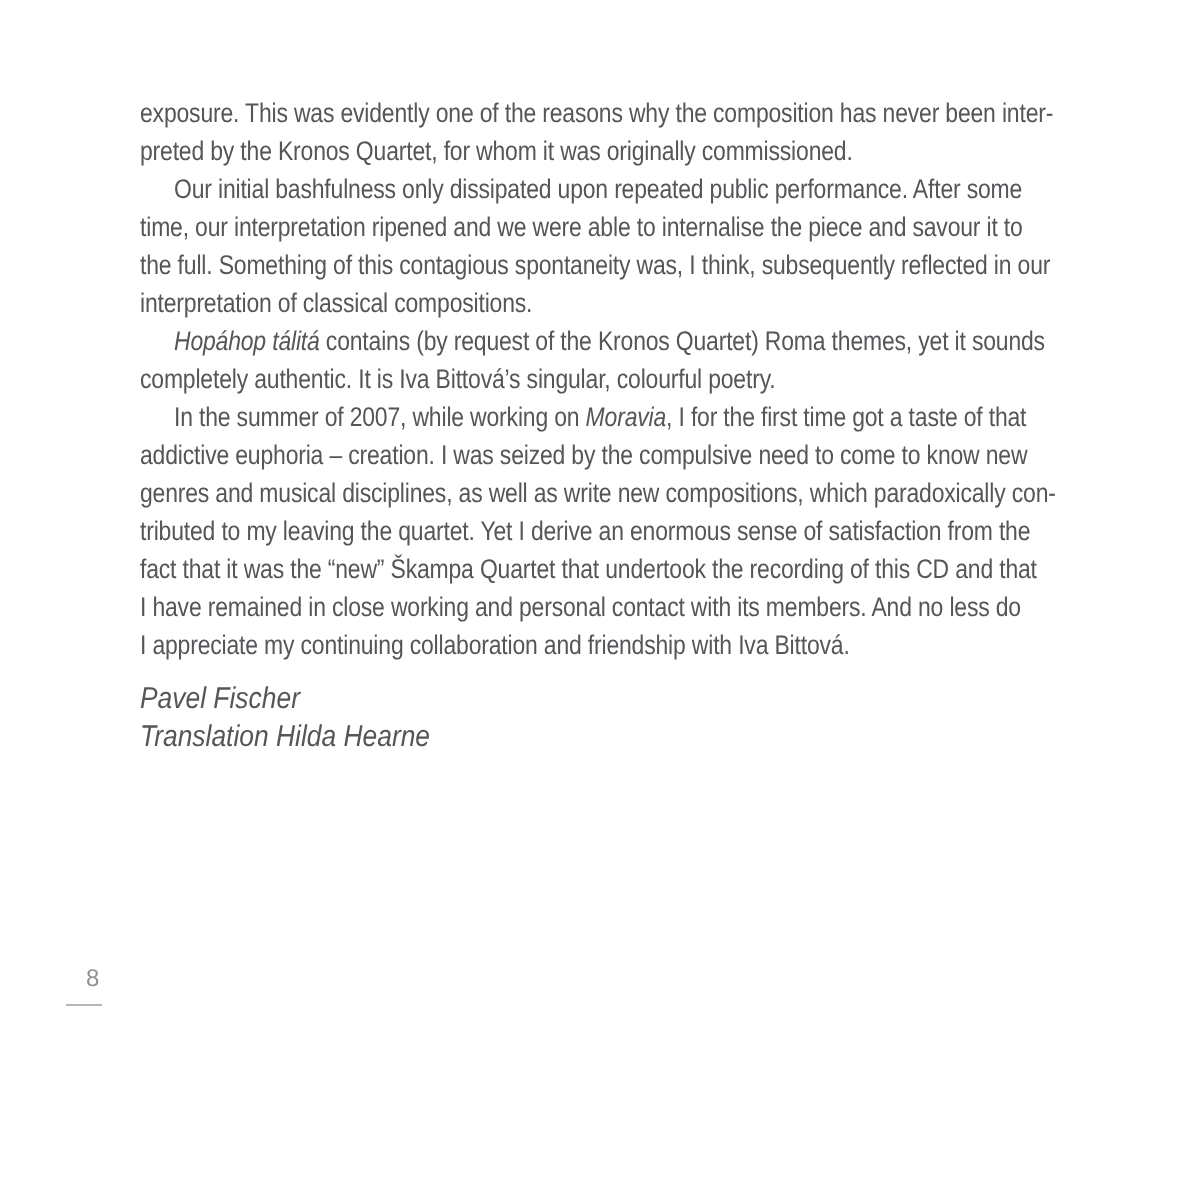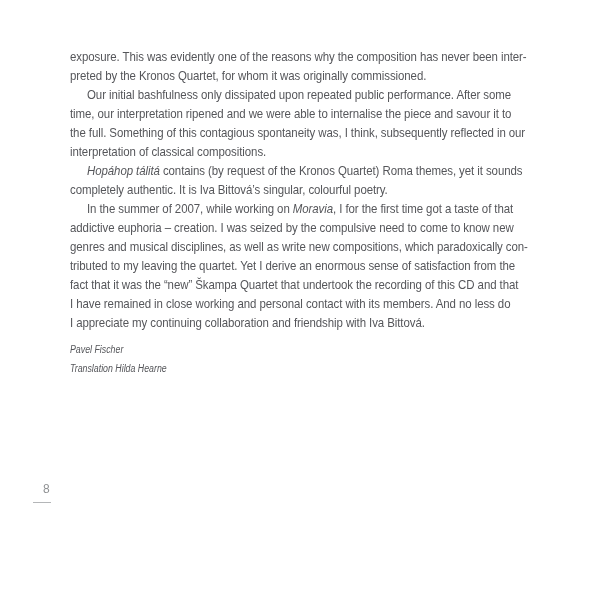--- a/index.html
+++ b/index.html
@@ -27,21 +27,21 @@
     transform-origin: 0 0;
     letter-spacing: -0.1px;
   }
   .line.indent { padding-left: 20px; }
   .it { font-style: italic; }
   .credits {
     position: absolute;
     left: 37px;
     top: 340px;
     color: #55565a;
-    font-size: 10px;
+    font-size: 15px;
     line-height: 19px;
     font-style: italic;
   }
   .credit-line {
     white-space: pre;
     transform: scaleX(0.88);
     transform-origin: 0 0;
   }
   .pagenum {
     position: absolute;

